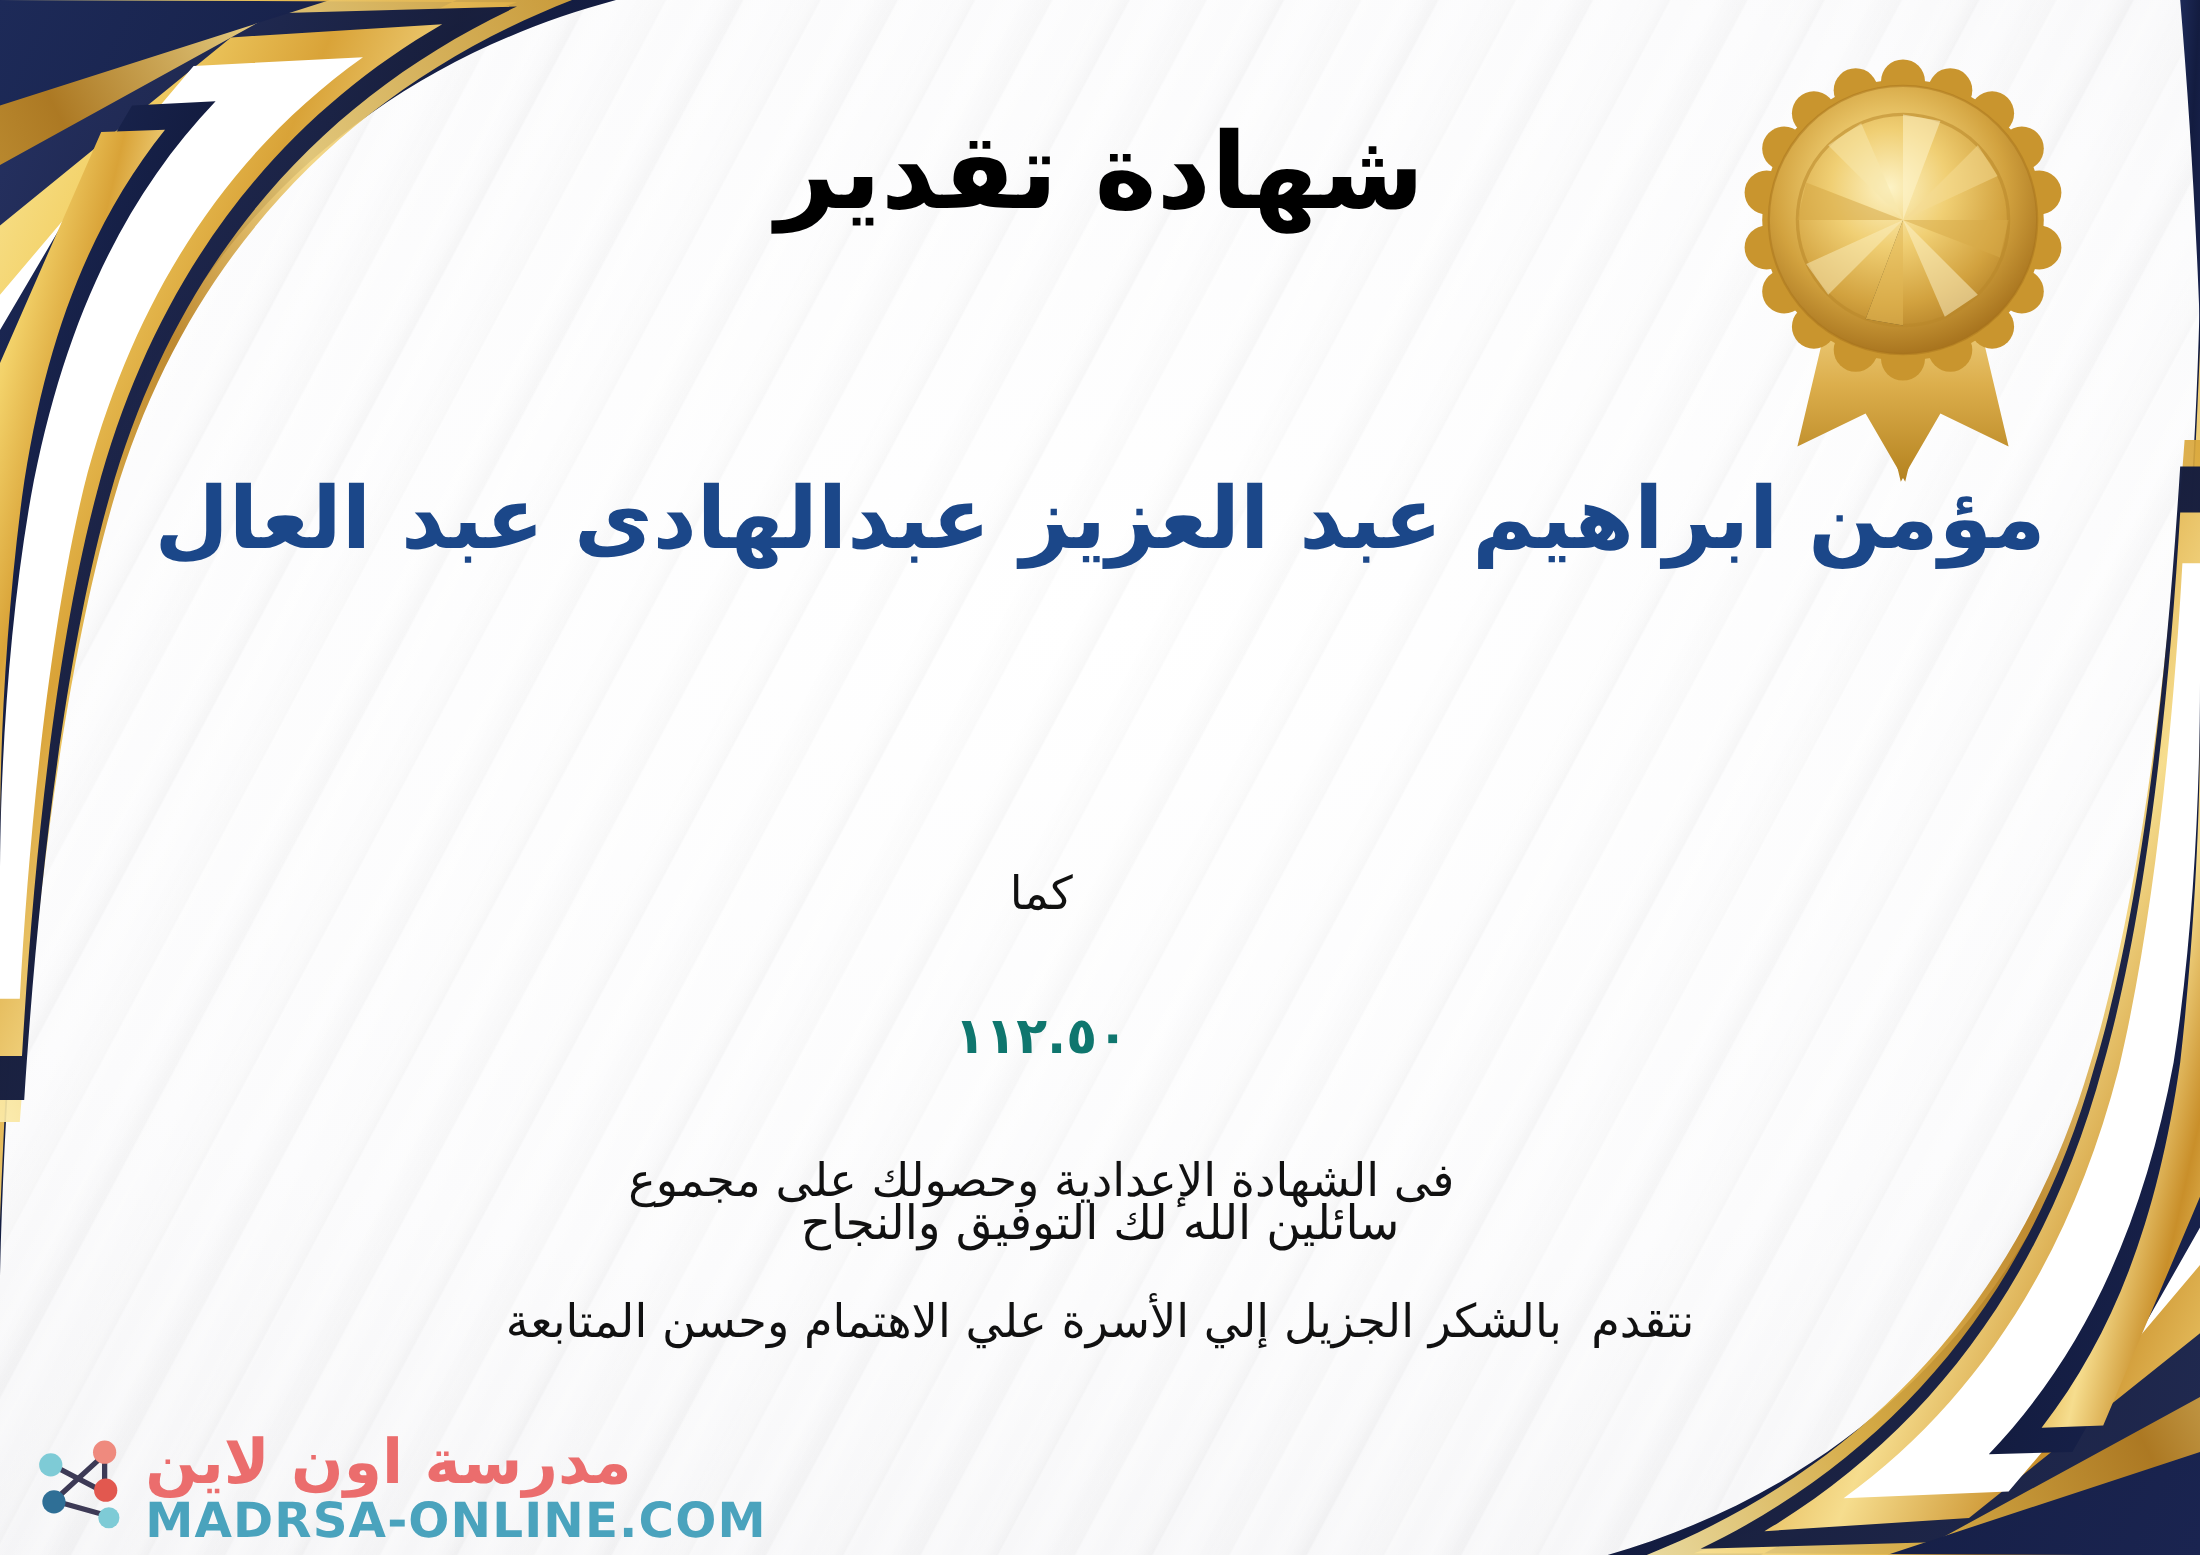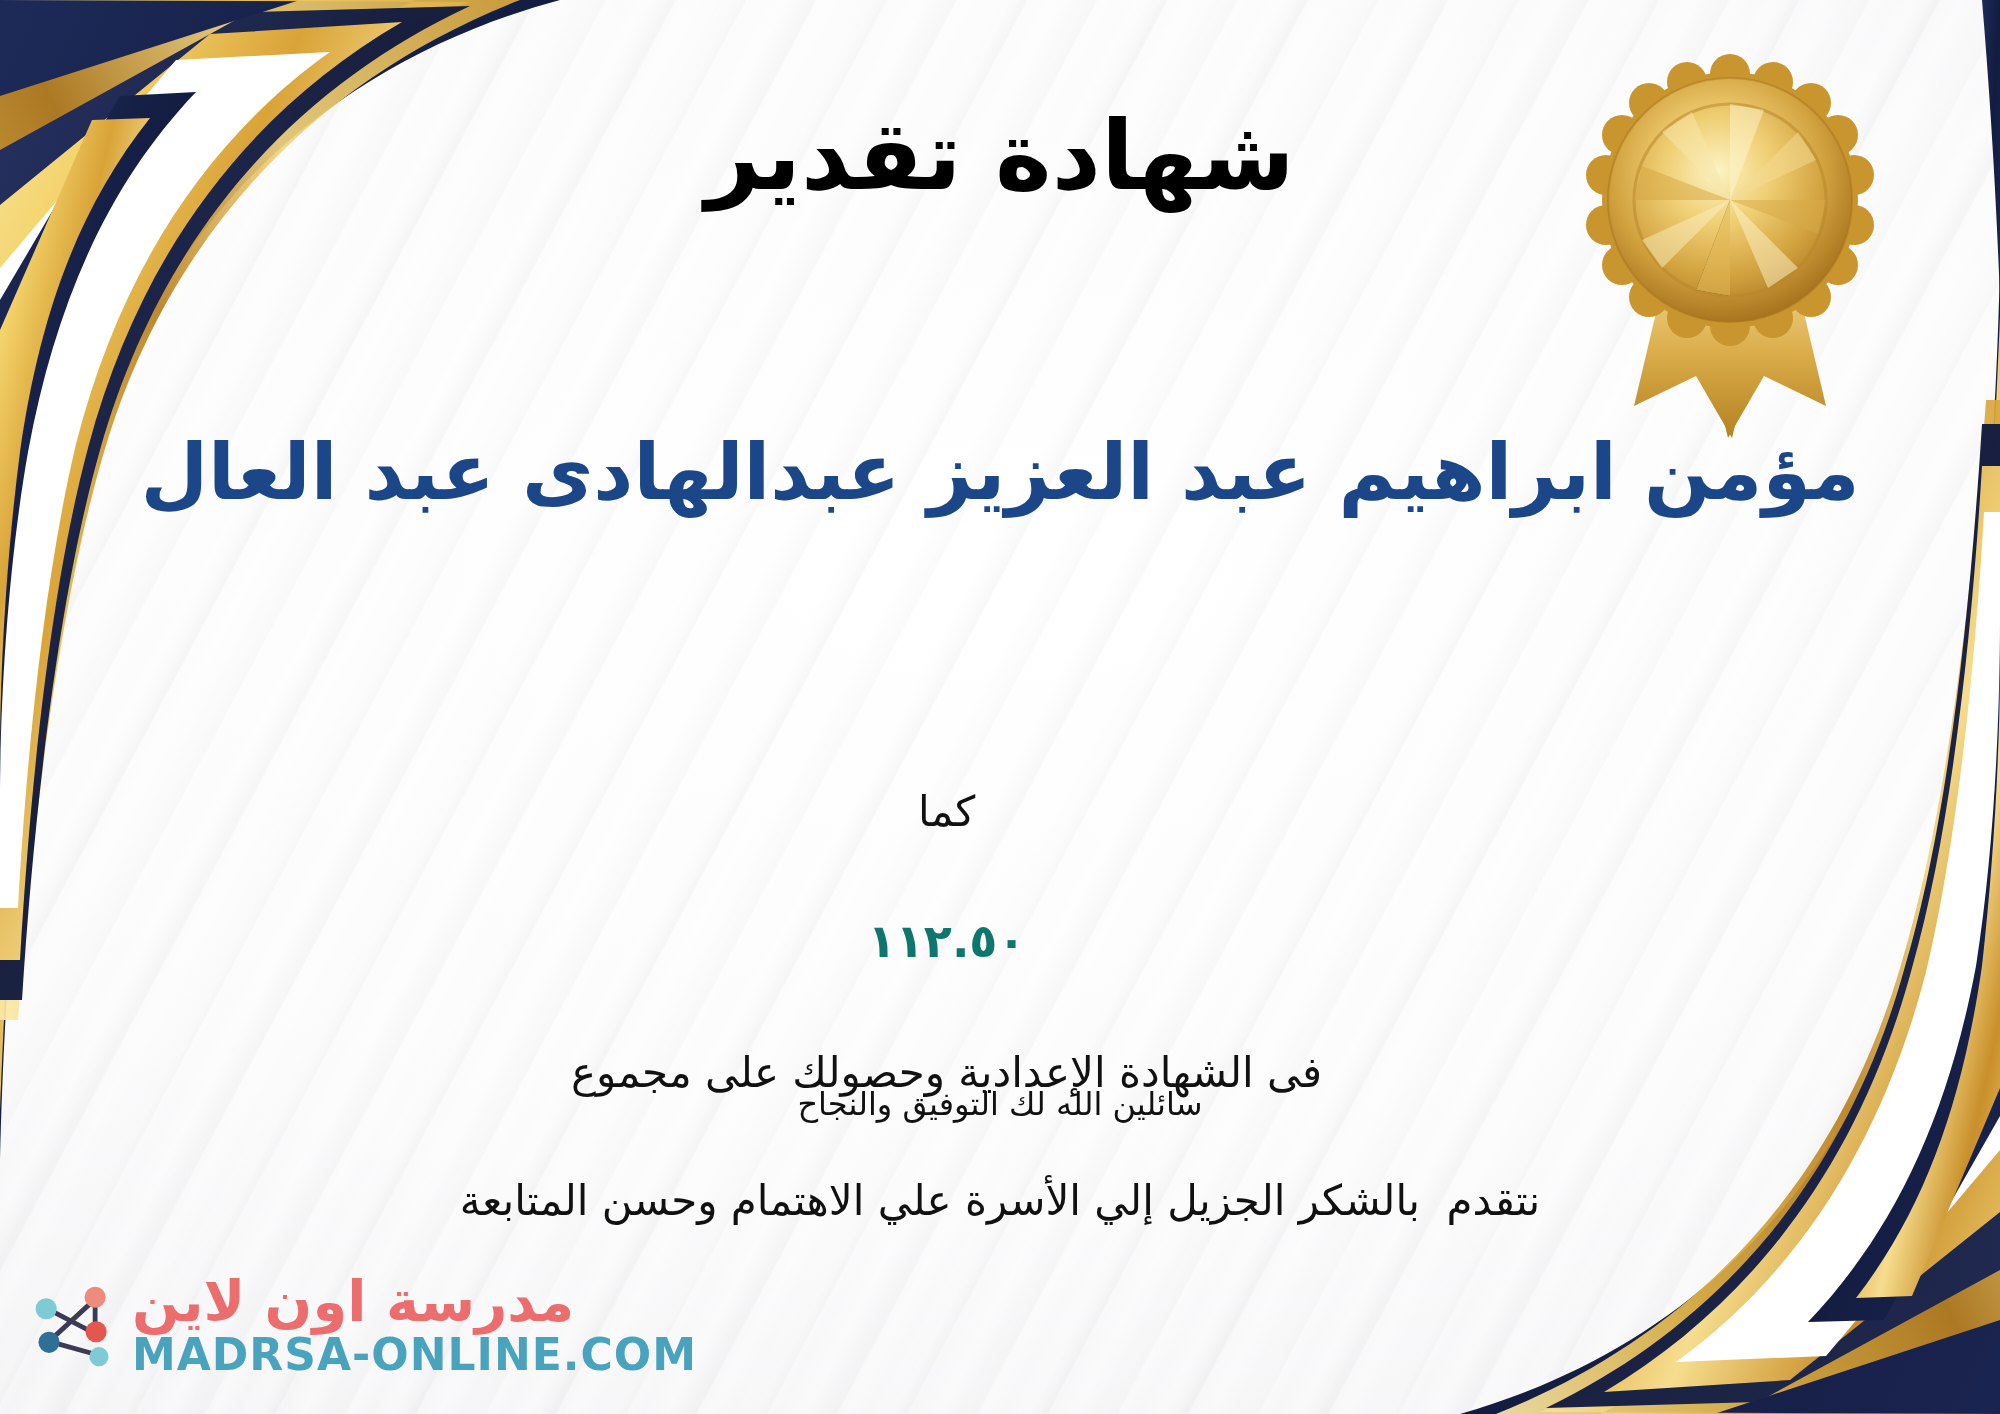--- a/index.html
+++ b/index.html
@@ -111,35 +111,35 @@
     font-size: 46px;
     letter-spacing: 1px;
   }
 
   .closing-line {
     position: absolute;
     top: 1080px;
     left: 0;
     right: 0;
     text-align: center;
-    font-size: 32px;
+    font-size: 43px;
     line-height: 1.5;
     color: #111111;
     direction: rtl;
   }
 
   
   .brand {
     position: absolute;
     left: 26px;
-    bottom: 36px;
+    bottom: 8px;
     z-index: 8;
     display: flex;
     flex-direction: row-reverse;
-    align-items: center;
+    align-items: flex-start;
     gap: 10px;
     direction: rtl;
   }
   .brand-text {
     display: flex;
     flex-direction: column;
     align-items: flex-end;
   }
   .brand-ar {
     font-size: 56px;

